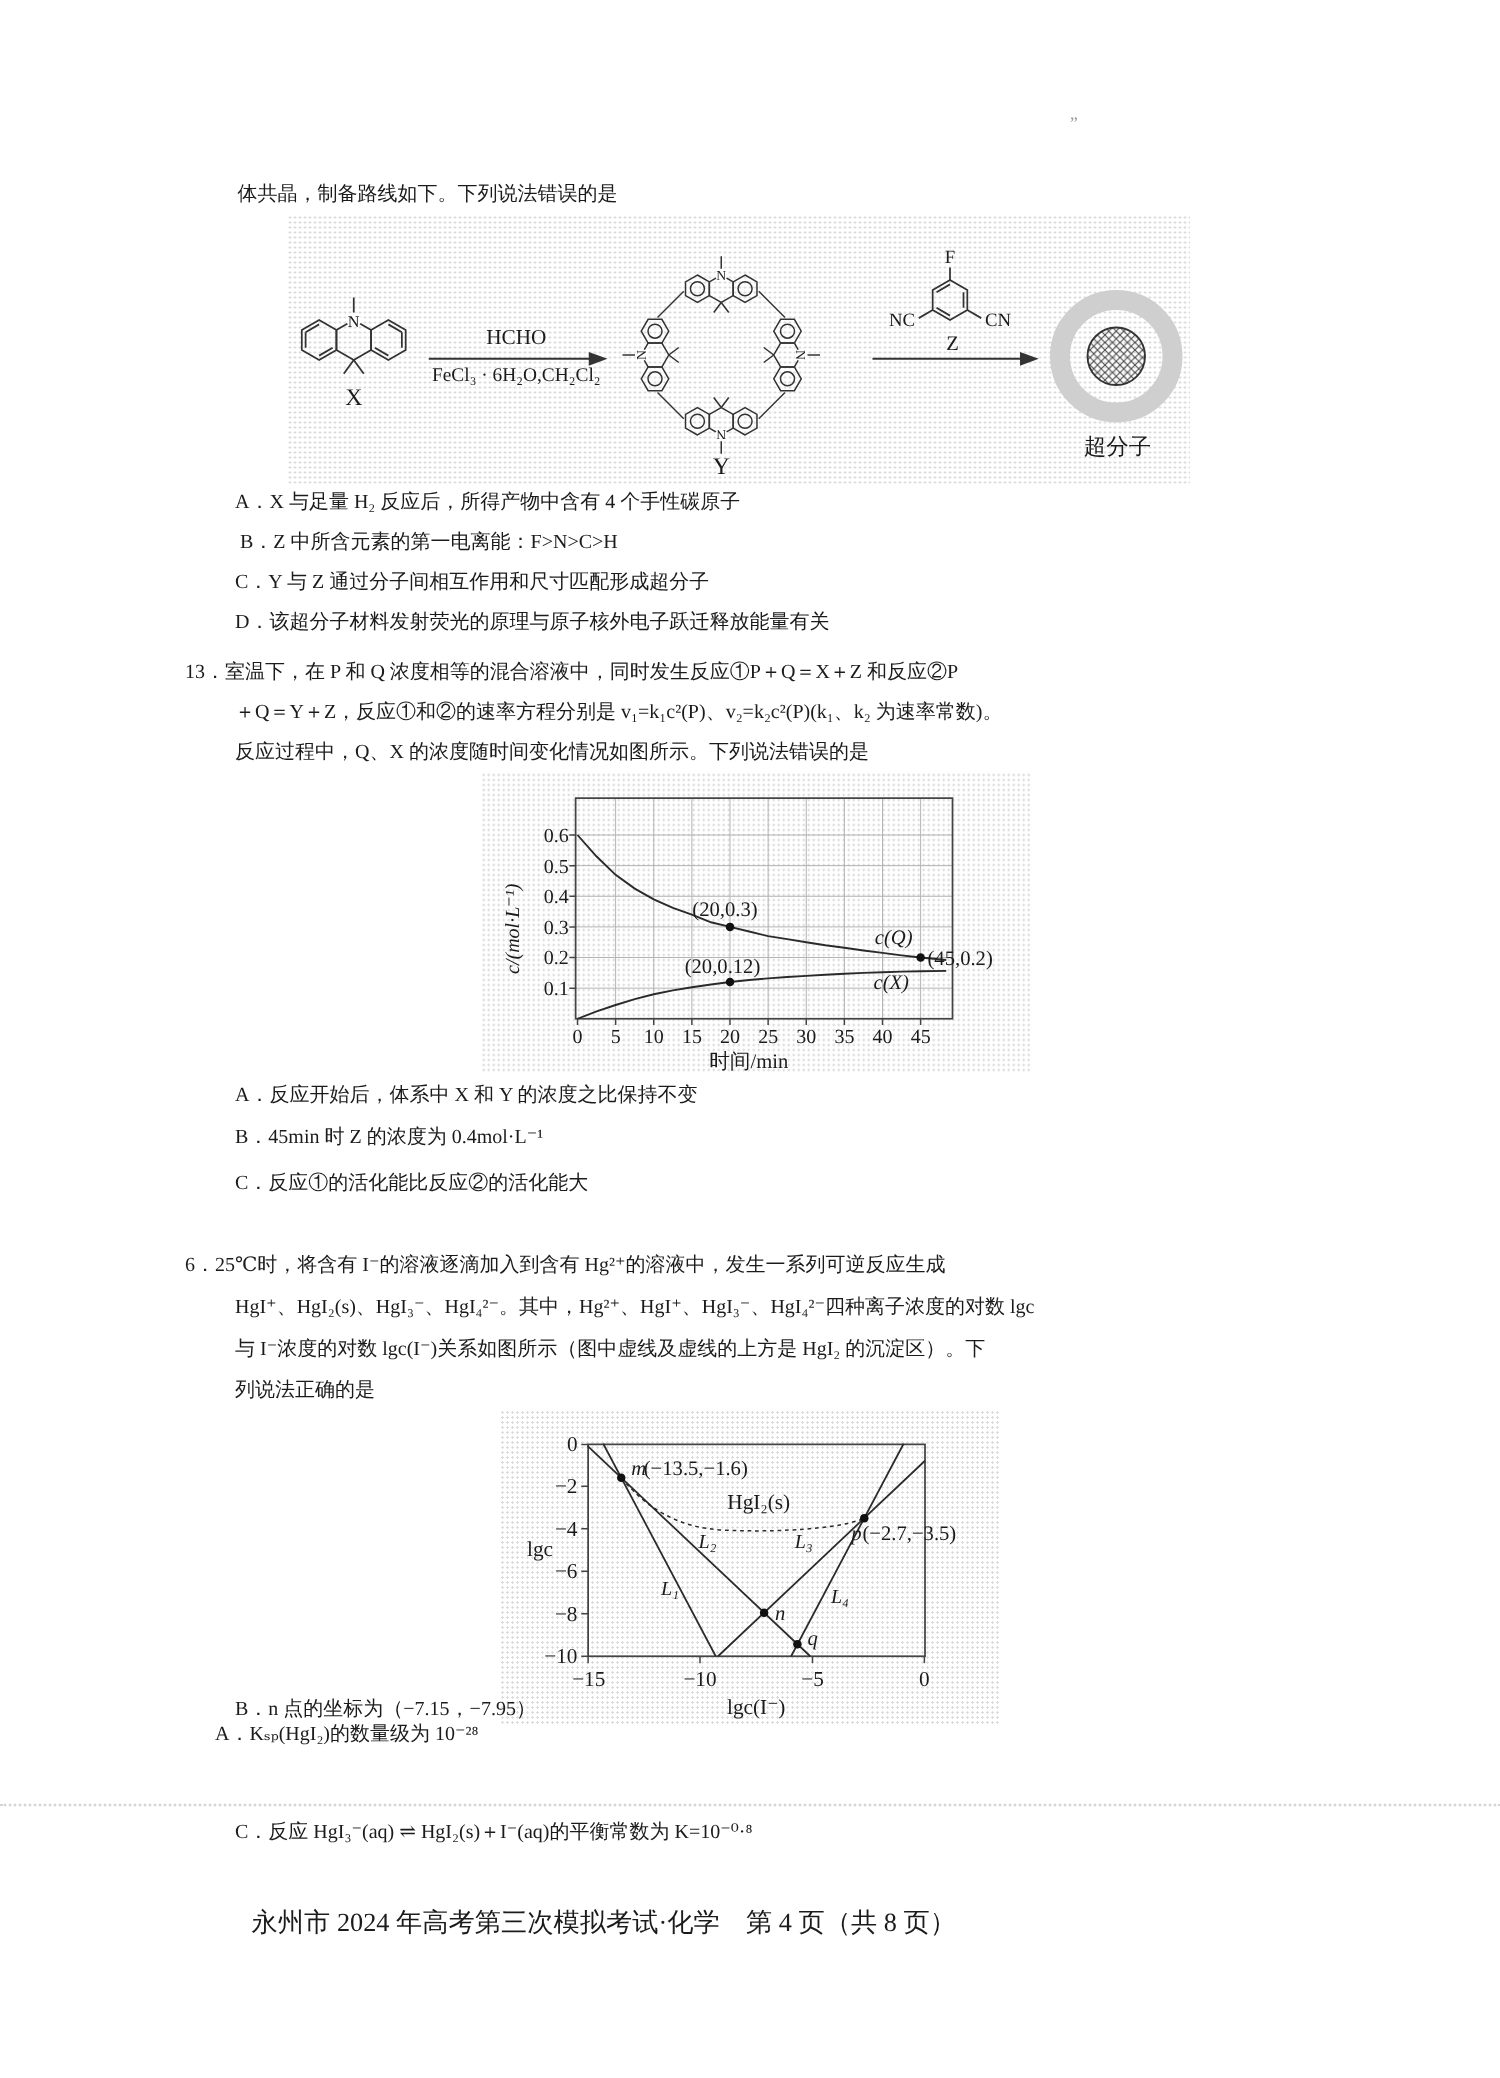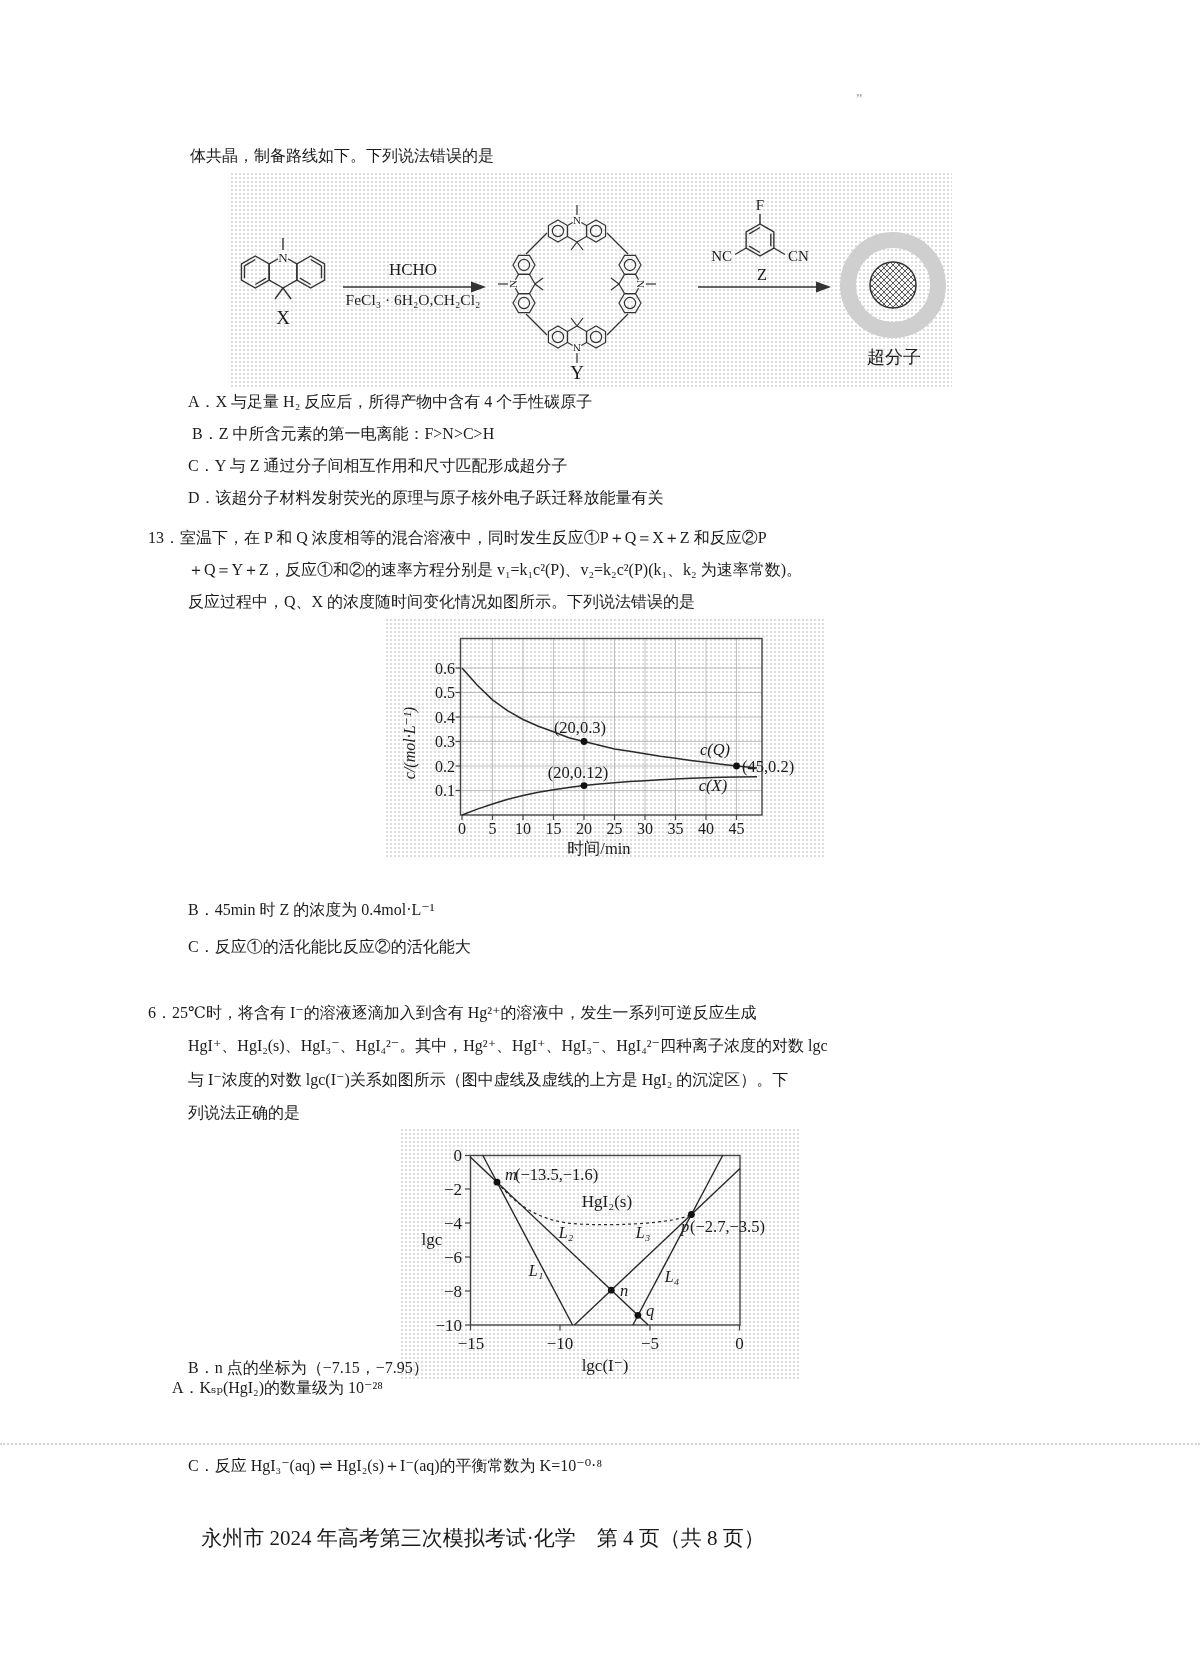--- a/index.html
+++ b/index.html
@@ -195,20 +195,21 @@
       <circle cx="351.5" cy="143" r="3.4" fill="#111"></circle>
 
       <text x="195" y="110" text-anchor="middle" font-size="16.5">(20,0.3)</text>
       <text x="193" y="155" text-anchor="middle" font-size="16.5">(20,0.12)</text>
       <text x="330" y="132" text-anchor="middle" font-size="16.5" class="it">c(Q)</text>
       <text x="357" y="149" text-anchor="start" font-size="16.5">(45,0.2)</text>
       <text x="328" y="168" text-anchor="middle" font-size="16.5" class="it">c(X)</text>
     </svg>
   </div>
 
+  <div class="abs t opt" style="left:188px;top:863px;"><span>A．</span><span>反应开始后，体系中 X 和 Y 的浓度之比保持不变</span></div>
   <div class="abs t opt" style="left:188px;top:896px;"><span>B．</span><span>45min 时 Z 的浓度为 0.4mol·L⁻¹</span></div>
   <div class="abs t opt" style="left:188px;top:933px;"><span>C．</span><span>反应①的活化能比反应②的活化能大</span></div>
 
   <div class="abs t" style="left:148px;top:999px;"><span>6．</span><span>25℃时，将含有 I⁻的溶液逐滴加入到含有 Hg²⁺的溶液中，发生一系列可逆反应生成</span></div>
   <div class="abs t" style="left:188px;top:1032px;">HgI⁺、HgI₂(s)、HgI₃⁻、HgI₄²⁻。其中，Hg²⁺、HgI⁺、HgI₃⁻、HgI₄²⁻四种离子浓度的对数 lgc</div>
   <div class="abs t" style="left:188px;top:1066px;">与 I⁻浓度的对数 lgc(I⁻)关系如图所示（图中虚线及虚线的上方是 HgI₂ 的沉淀区）。下</div>
   <div class="abs t" style="left:188px;top:1099px;">列说法正确的是</div>
 
   <div class="fig stipple" style="left:400px;top:1128px;width:400px;height:252px;">
     <svg width="400" height="237" viewBox="0 0 400 237" style="position:absolute;left:0;top:15px;">

